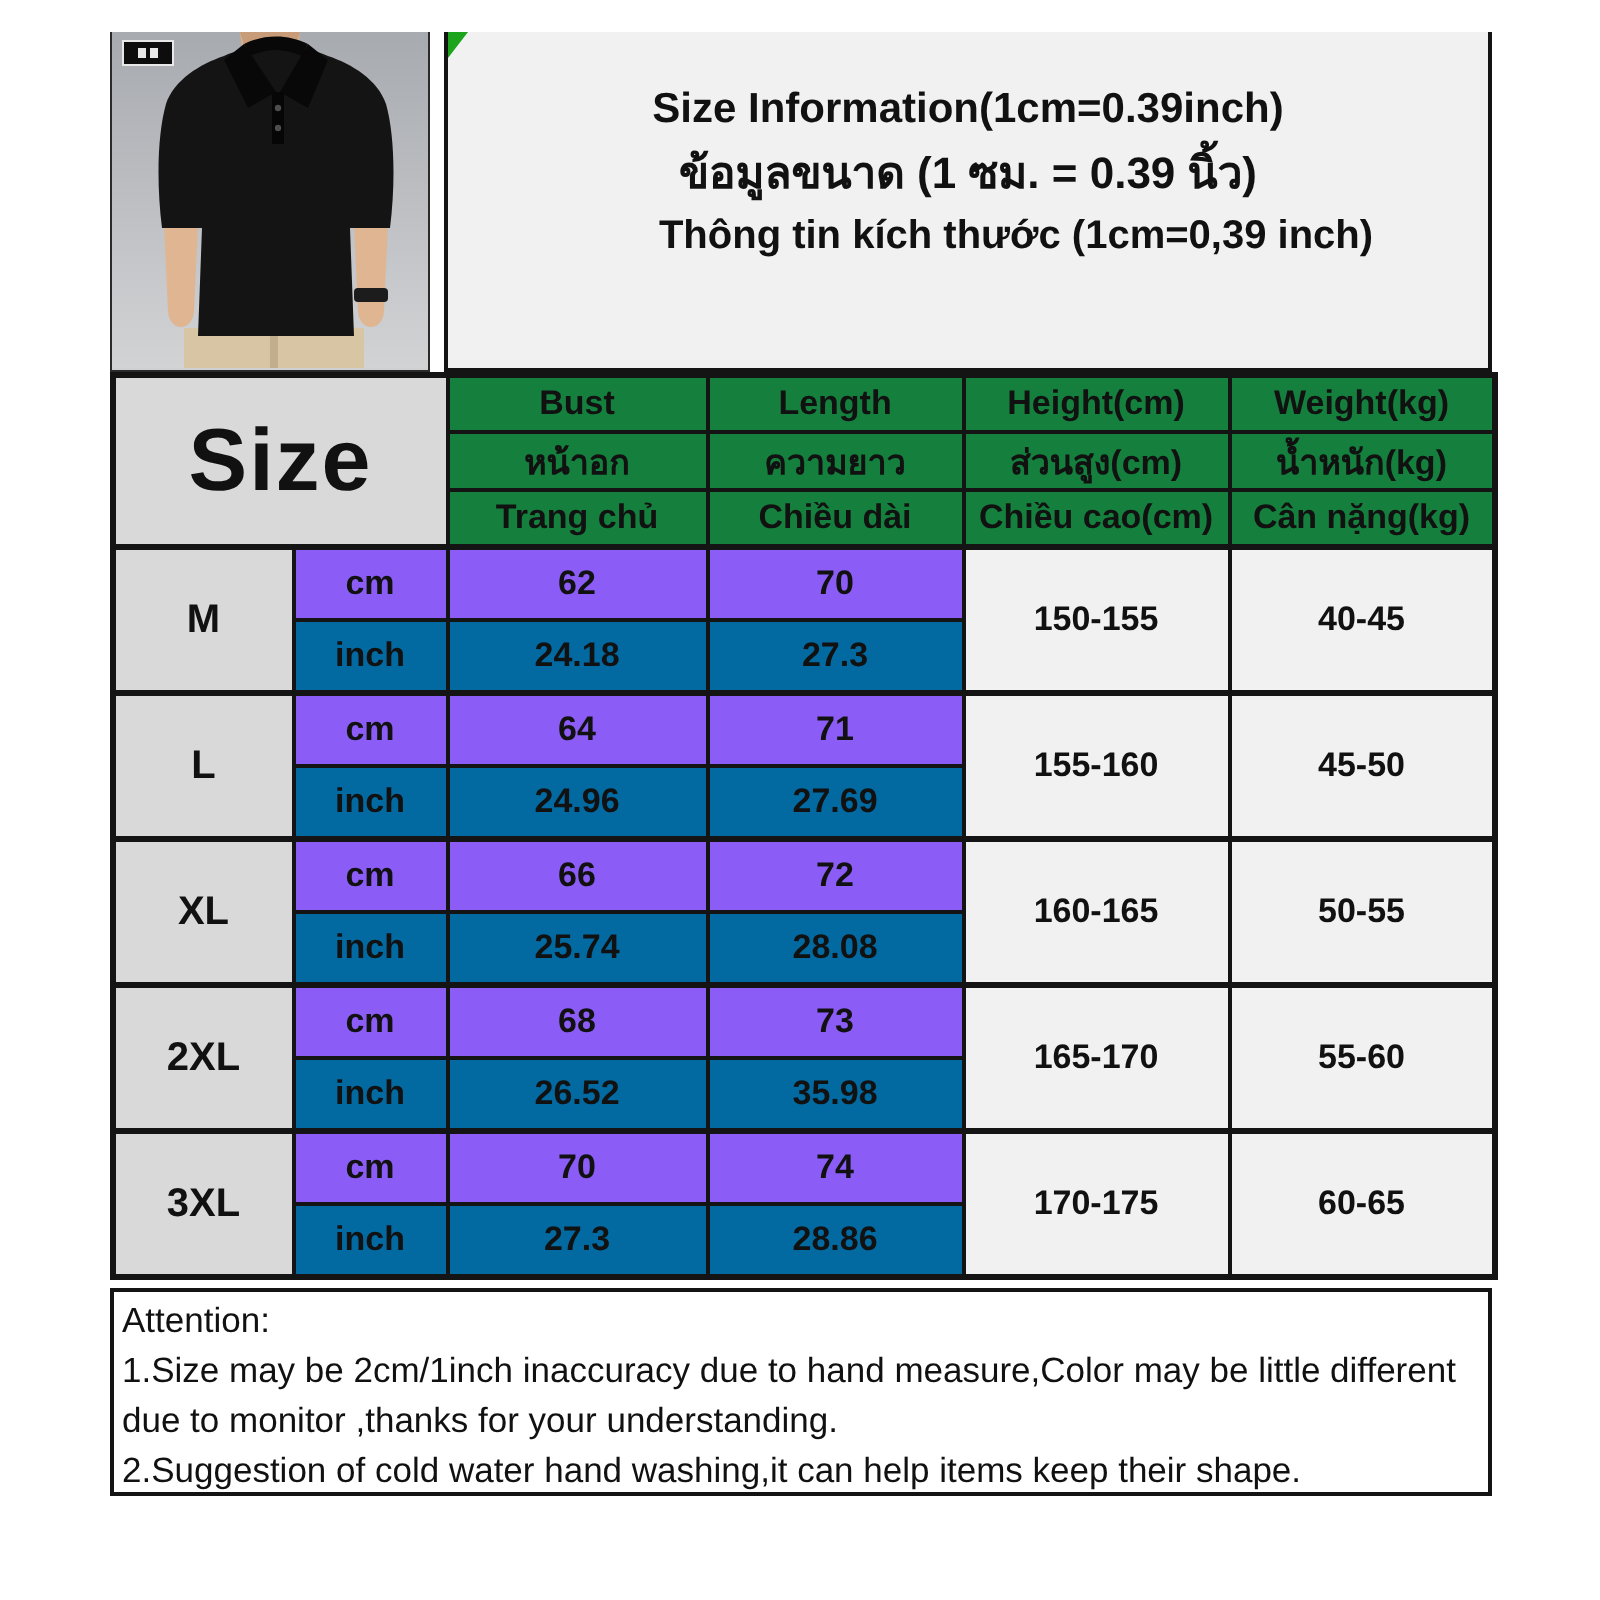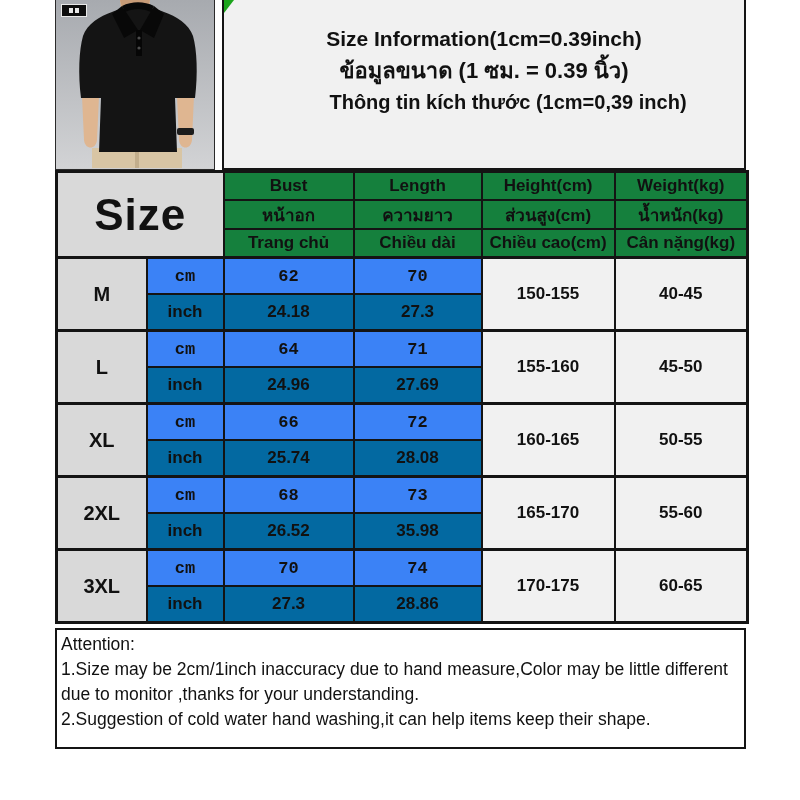--- a/index.html
+++ b/index.html
@@ -1,18 +1,18 @@
 <!DOCTYPE html>
 <html><head>
 <meta charset="utf-8">
 <style>
   html,body{margin:0;padding:0;background:#ffffff;}
   body{width:800px;height:800px;font-family:"Liberation Sans","DejaVu Sans",sans-serif;color:#111;}
   .page{position:relative;width:800px;height:800px;background:#fff;overflow:hidden;}
-  .content{position:absolute;left:55px;top:0;width:691px;}
+  .content{position:absolute;left:55px;top:16px;width:691px;}
 
   
   .top-row{display:flex;height:170px;}
   .photo{width:160px;height:170px;box-sizing:border-box;border:1px solid #2a2a2a;border-top:none;
          position:relative;flex:0 0 160px;overflow:hidden;background:linear-gradient(#aaadb2,#cfd0d2);}
   .photo svg{display:block;}
   .tag{position:absolute;left:5px;top:4px;width:26px;height:13px;background:#0d0d0d;
        border:1.5px solid #e8e8e8;box-sizing:border-box;display:flex;align-items:center;justify-content:center;gap:2px;}
   .tag i{display:block;width:4px;height:5px;background:#e8e8e8;}
   .gap{width:7px;flex:0 0 7px;}
@@ -28,27 +28,27 @@
   
   table.size-table{border-collapse:collapse;width:691px;table-layout:fixed;}
   .size-table th,.size-table td{border:2px solid #141414;text-align:center;vertical-align:middle;
       font-weight:bold;font-size:17px;padding:0;overflow:hidden;}
   .size-table{border:3px solid #141414;}
   .size-table thead th{height:26px;background:#15803d;}
   .size-table thead th.size-head{background:#d9d9d9;font-size:44px;letter-spacing:1px;}
   .size-table tbody td{height:34px;background:#0369a1;}
   .size-table tbody tr.row-cm > td{border-top-width:3px;}
   .size-table td.size-cell{background:#d9d9d9;font-size:20px;}
-  .size-table td.cm-bg,.size-table td.unit-cm{background:#3b82f6;font-family:Liberation Mono, monospace;}
+  .size-table td.cm-bg,.size-table td.unit-cm{background:#8b5cf6;}
   .size-table td.merge-cell{background:#f1f1f1;}
   col.c-size{width:90px;} col.c-unit{width:77px;} col.c-bust{width:130px;}
   col.c-len{width:128px;} col.c-hei{width:133px;} col.c-wei{width:133px;}
 
   
-  .attention{margin-top:4px;border:2px solid #141414;box-sizing:border-box;height:121px;
+  .attention{margin-top:4px;border:2px solid #141414;box-sizing:border-box;height:104px;
              padding:2px 6px 0 4px;font-size:17.5px;line-height:1.42;font-weight:normal;background:#fff;}
   .attention p{margin:0;}
 </style>
 </head>
 <body>
 
 <div class="page">
   <div class="content">
 
     <div class="top-row">

